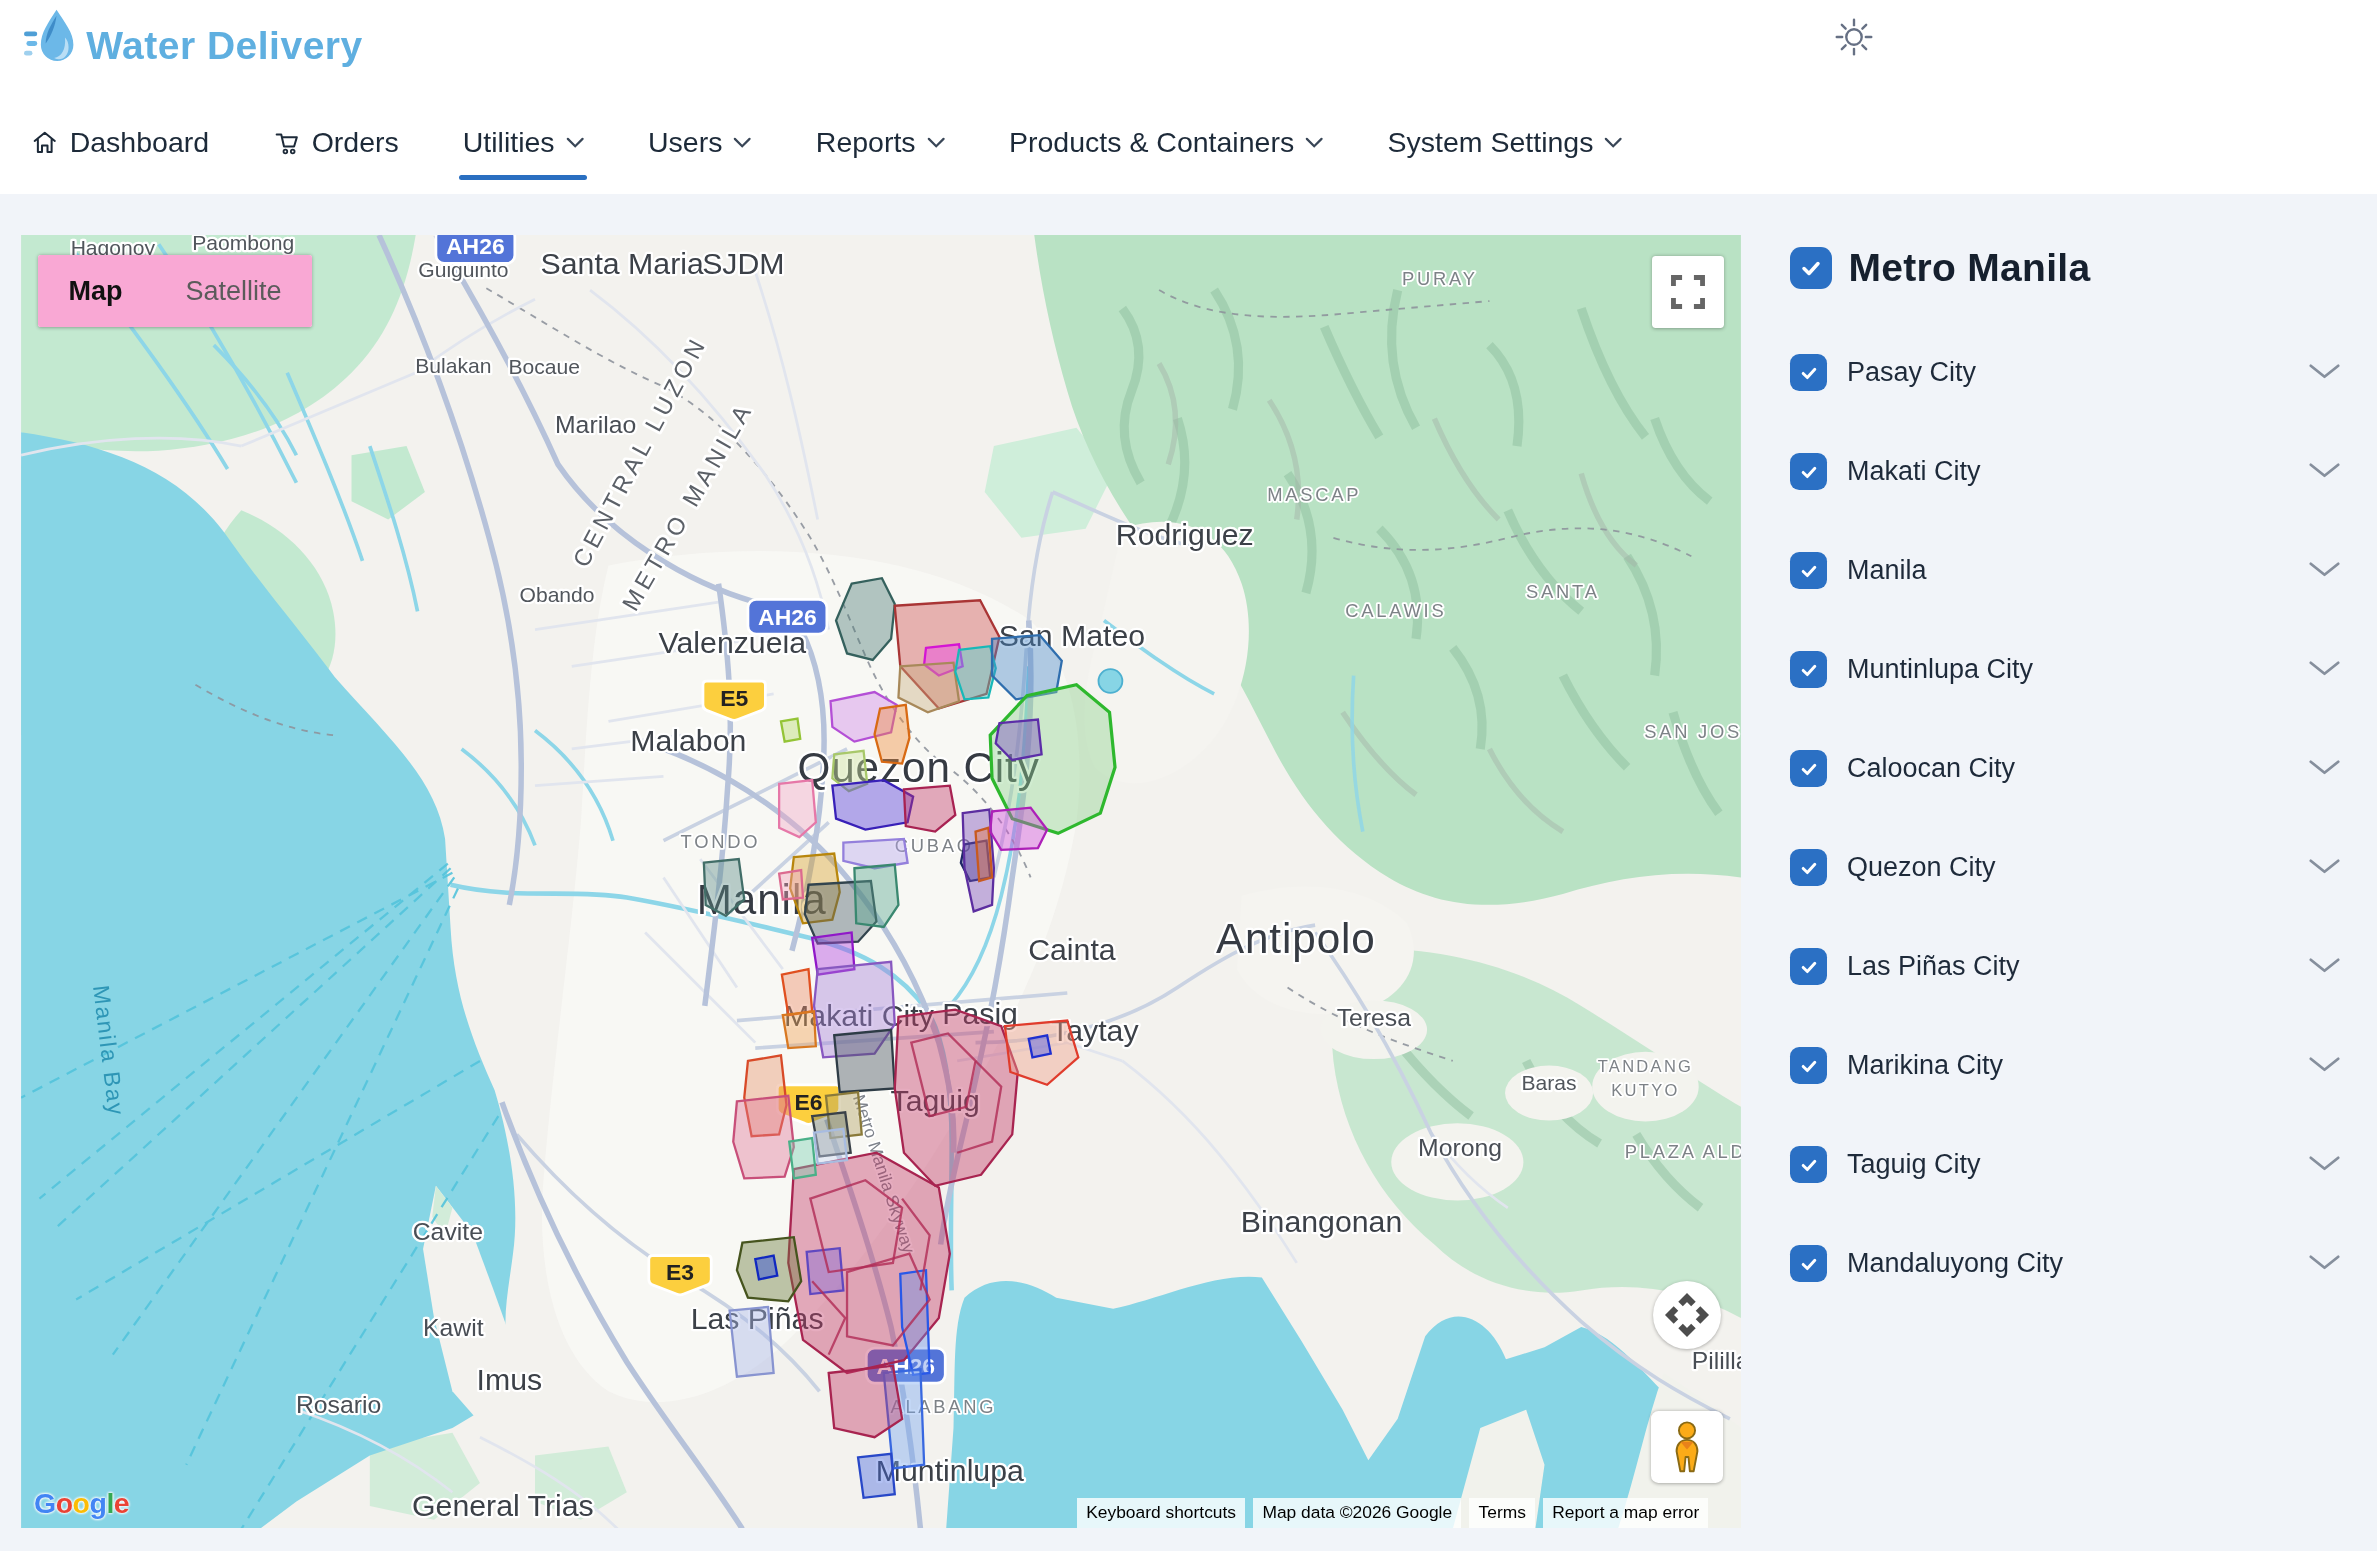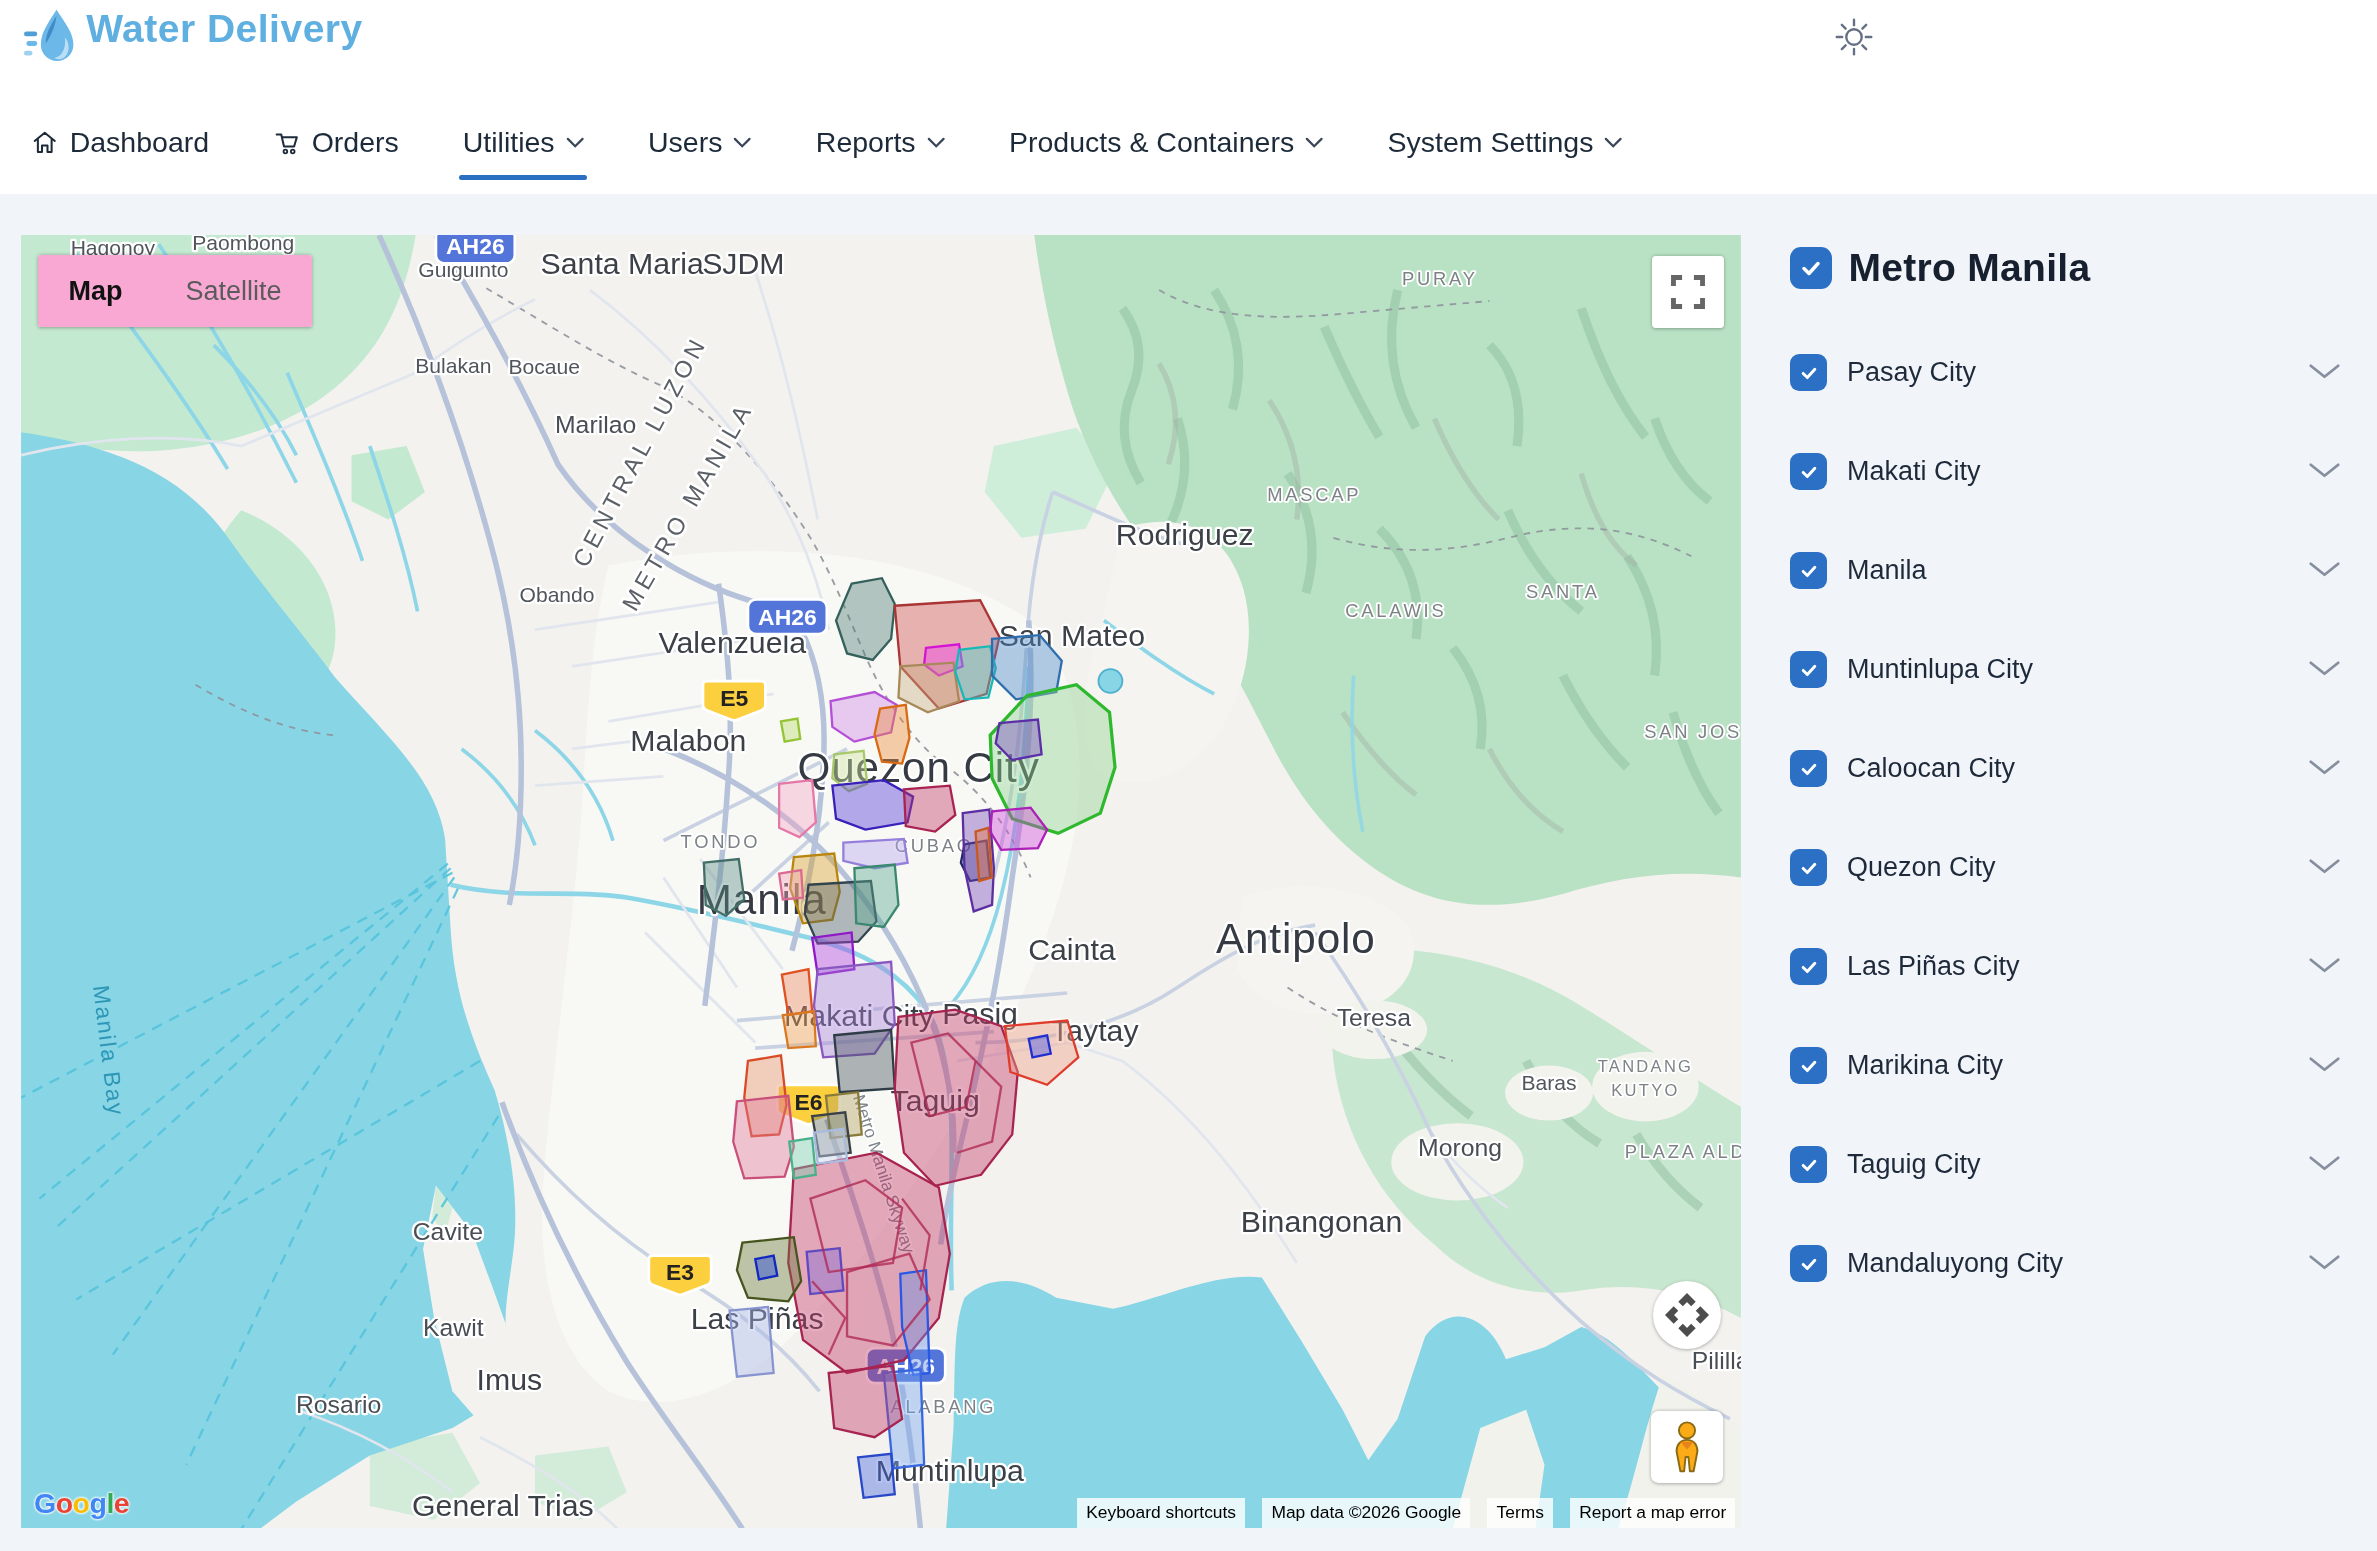--- a/index.html
+++ b/index.html
@@ -6,21 +6,21 @@
   html,body { width:2377px; height:1551px; }
   body {
     position:relative;
     font-family:"Liberation Sans", sans-serif;
     background:#f1f4f9;
     overflow:hidden;
     color:#1d2a39;
   }
   
   header { position:absolute; left:0; top:0; width:2377px; height:194px; background:#ffffff; }
-  .logo { position:absolute; left:24px; top:7.3px; display:flex; align-items:flex-start; gap:9.2px; }
+  .logo { position:absolute; left:24px; top:7.3px; display:flex; align-items:flex-end; gap:9.2px; }
   .logo-text { font-size:39px; font-weight:700; color:#5fafe0; letter-spacing:0.5px; }
   .theme-toggle { position:absolute; left:1834px; top:16.5px; width:40px; height:40px; background:none; border:none; cursor:pointer; }
   nav { position:absolute; left:14.7px; top:103px; height:79px; display:flex; align-items:center; }
   .nav-item {
     position:relative; display:flex; align-items:center; gap:11px;
     height:79px; padding:0 16.5px; margin-right:31px;
     font-size:28.5px; color:#1d2a39; text-decoration:none; cursor:pointer; white-space:nowrap;
   }
   .nav-item .nav-ic { flex:0 0 auto; }
   .nav-item.active::after {
@@ -51,21 +51,21 @@
     position:absolute; left:1632px; top:1046px; width:68px; height:68px;
     background:#fff; border:none; border-radius:50%; box-shadow:0 0.9px 3.7px rgba(0,0,0,.3); cursor:pointer;
   }
   .pegman {
     position:absolute; left:1630px; top:1176px; width:72px; height:72px;
     background:#fff; border:none; border-radius:7.3px; box-shadow:0 0.9px 3.7px rgba(0,0,0,.3);
     display:flex; align-items:center; justify-content:center; cursor:grab;
   }
   .google-logo { position:absolute; left:13px; top:1252px; font-size:28.5px; font-weight:700; letter-spacing:-0.5px;
     text-shadow:0 0 2.8px #fff,0 0 2.8px #fff,0 0 2.8px #fff; }
-  .attribution { position:absolute; left:1056px; bottom:0; display:flex; gap:17px;text-align:center; }
+  .attribution { position:absolute; left:1056px; bottom:0; display:flex; gap:8px;text-align:center; }
   .attribution span {
     background:rgba(255,255,255,.8); color:#000; font-size:17.4px; padding:4.6px 9.2px; cursor:pointer; white-space:nowrap;
   }
   
   .lbl { paint-order:stroke; stroke:#ffffff; stroke-width:5px; stroke-linejoin:round; text-anchor:middle; font-family:"Liberation Sans",sans-serif; }
   .lbl-xl { font-size:46px; fill:#363b43; font-weight:500; letter-spacing:1px; }
   .lbl-lg { font-size:33px; fill:#3c4148; font-weight:500; }
   .lbl-md { font-size:27px; fill:#494e55; }
   .lbl-sm { font-size:23px; fill:#51565c; }
   .lbl-district { font-size:20px; fill:#7d8287; letter-spacing:3px; font-weight:500; stroke-width:4px; }

